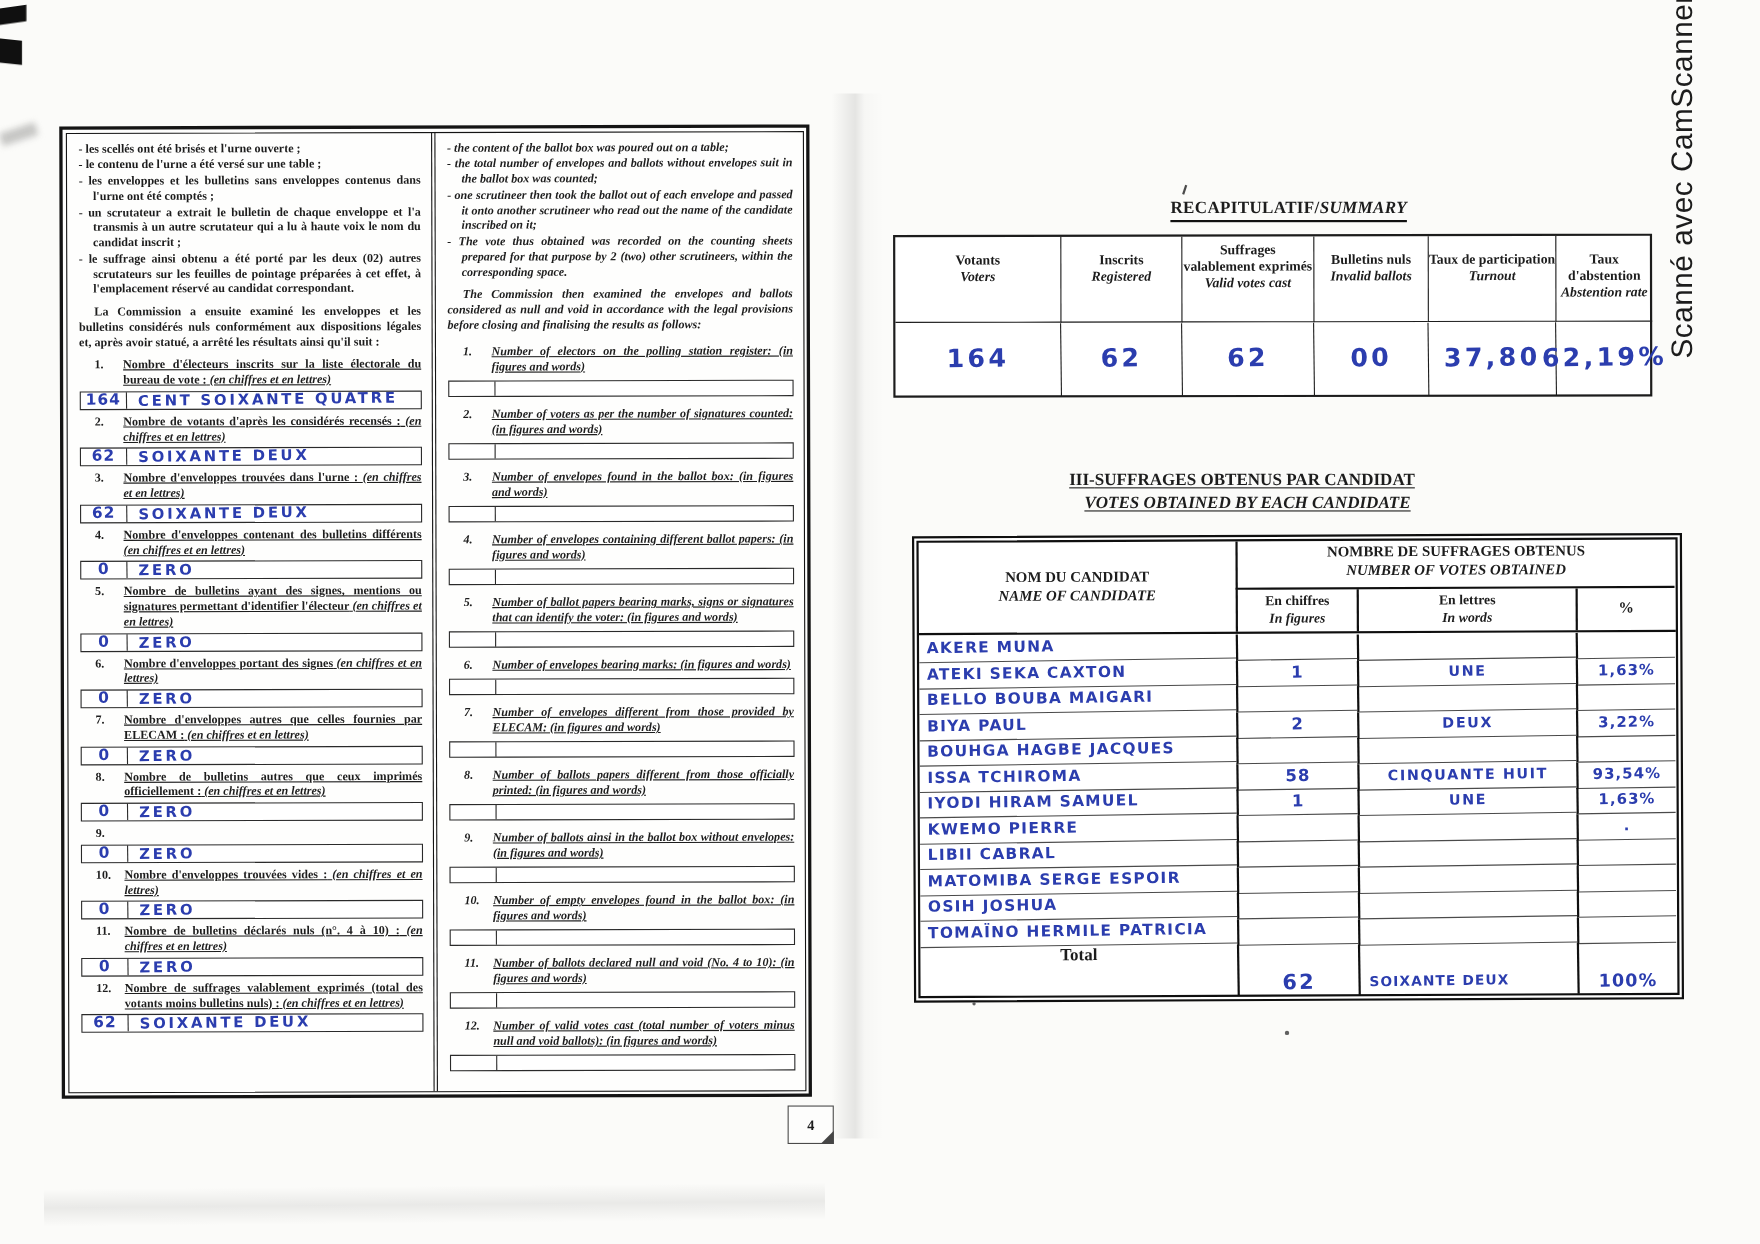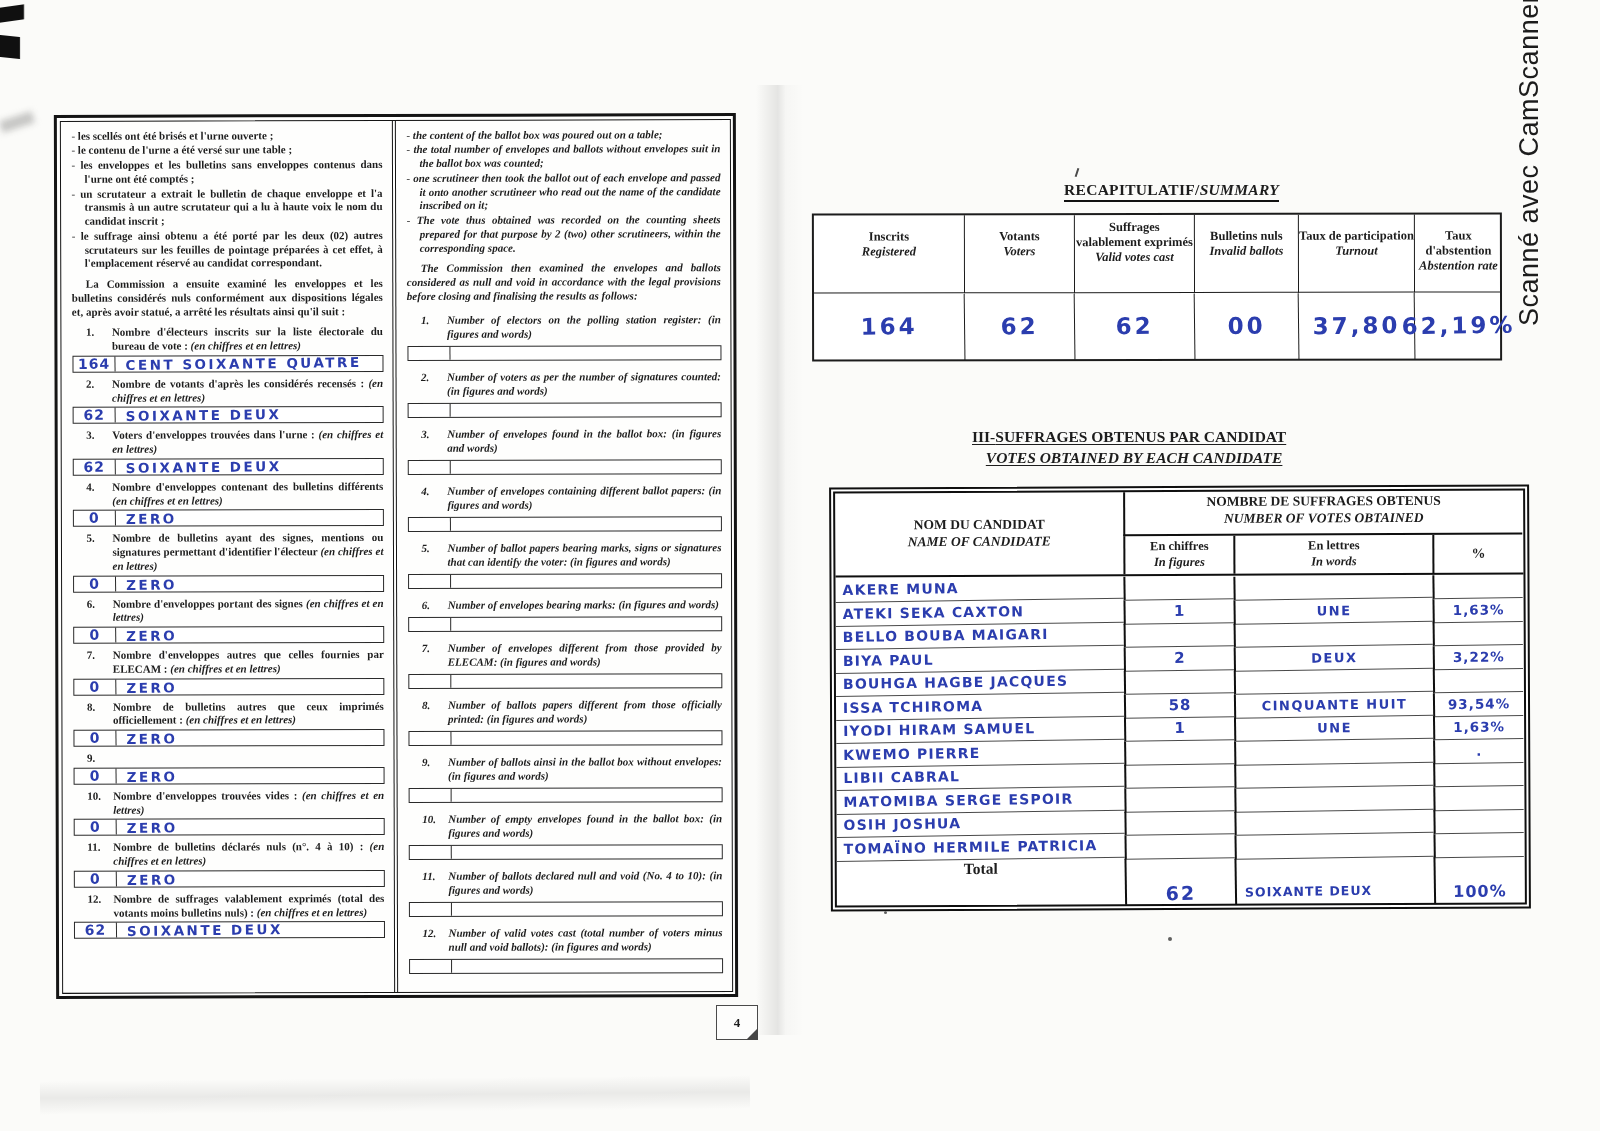--- a/index.html
+++ b/index.html
@@ -42,21 +42,21 @@
   .form-frame-inner { border:1.5px solid #141414; height:100%; display:flex; }
   .col { font-size:11px; line-height:1.25; padding:8px 9px 4px 11px; }
   .col-fr { width:332px; border-right:1.5px solid #141414; margin-right:2px; font-weight:bold; }
   .col-en { flex:1; border-left:1.5px solid #141414; font-weight:bold; font-style:italic; }
   .bullet { padding-left:13px; text-indent:-13px; text-align:justify; margin-bottom:1px; }
   .intro  { text-align:justify; text-indent:14px; margin-top:7px; margin-bottom:7px; }
   .item { margin-top:5px; }
   .item-en { margin-top:10.5px; }
   .item-line { display:flex; padding-left:14px; }
   .item-num { width:26px; flex-shrink:0; }
-  .item-label { flex:1; text-align:justify; }
+  .item-label { flex:1; text-align:justify;text-decoration:underline; }
   .hint { font-style:italic; }
   .ans-box { display:flex; border:1.3px solid #2a2a2a; height:17px; margin-top:2px; background:#fff; }
   .ans-box-en { height:15px; margin-top:4px; }
   .ans-fig { width:42px; border-right:1.3px solid #2a2a2a; flex-shrink:0; text-align:center; }
   .ans-words { flex:1; padding-left:10px; }
 
   
   .hw {
     font-family:"DejaVu Sans", sans-serif; font-weight:bold; font-style:normal;
     color:#2b3dae; letter-spacing:2.5px; font-size:13.5px; line-height:15px;
@@ -181,21 +181,21 @@
           </div>
           <div class="ans-box">
             <span class="ans-fig hw">62</span>
             <span class="ans-words hw">SOIXANTE  DEUX</span>
           </div>
         </div>
 
         <div class="item">
           <div class="item-line">
             <span class="item-num">3.</span>
-            <span class="item-label"><span>Voters d'enveloppes trouvées dans l'urne :</span> <span class="hint">(en chiffres et en lettres)</span></span>
+            <span class="item-label"><span>Nombre d'enveloppes trouvées dans l'urne :</span> <span class="hint">(en chiffres et en lettres)</span></span>
           </div>
           <div class="ans-box">
             <span class="ans-fig hw">62</span>
             <span class="ans-words hw">SOIXANTE  DEUX</span>
           </div>
         </div>
 
         <div class="item">
           <div class="item-line">
             <span class="item-num">4.</span>
@@ -442,23 +442,23 @@
 
     </div>
 
   </div>
 </div>
 
 <div class="summary-title"><span>RECAPITULATIF</span><span>/</span><span class="it">SUMMARY</span></div>
 
 <div class="sum-grid">
 
+    <div class="sum-h"><span>Votants</span><span class="en">Voters</span></div>
+
     <div class="sum-h"><span>Inscrits</span><span class="en">Registered</span></div>
-
-    <div class="sum-h"><span>Votants</span><span class="en">Voters</span></div>
 
     <div class="sum-h"><span>Suffrages valablement exprimés</span><span class="en">Valid votes cast</span></div>
 
     <div class="sum-h"><span>Bulletins nuls</span><span class="en">Invalid ballots</span></div>
 
     <div class="sum-h"><span>Taux de participation</span><span class="en">Turnout</span></div>
 
     <div class="sum-h"><span>Taux d'abstention</span><span class="en">Abstention rate</span></div>
 
     <div class="sum-v hw">164</div>

